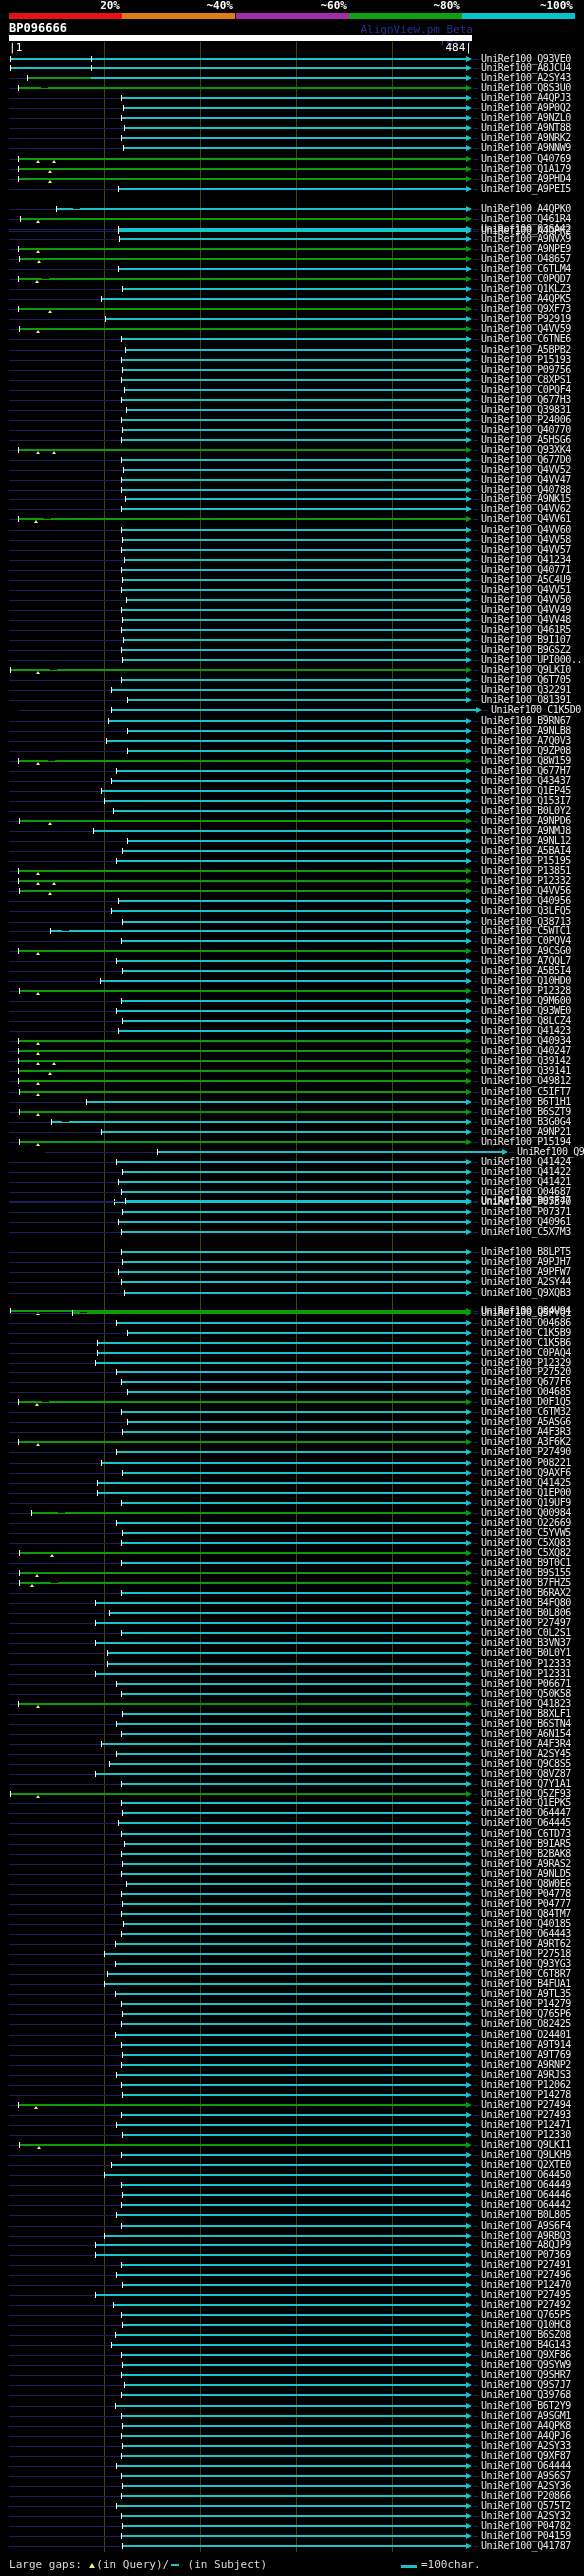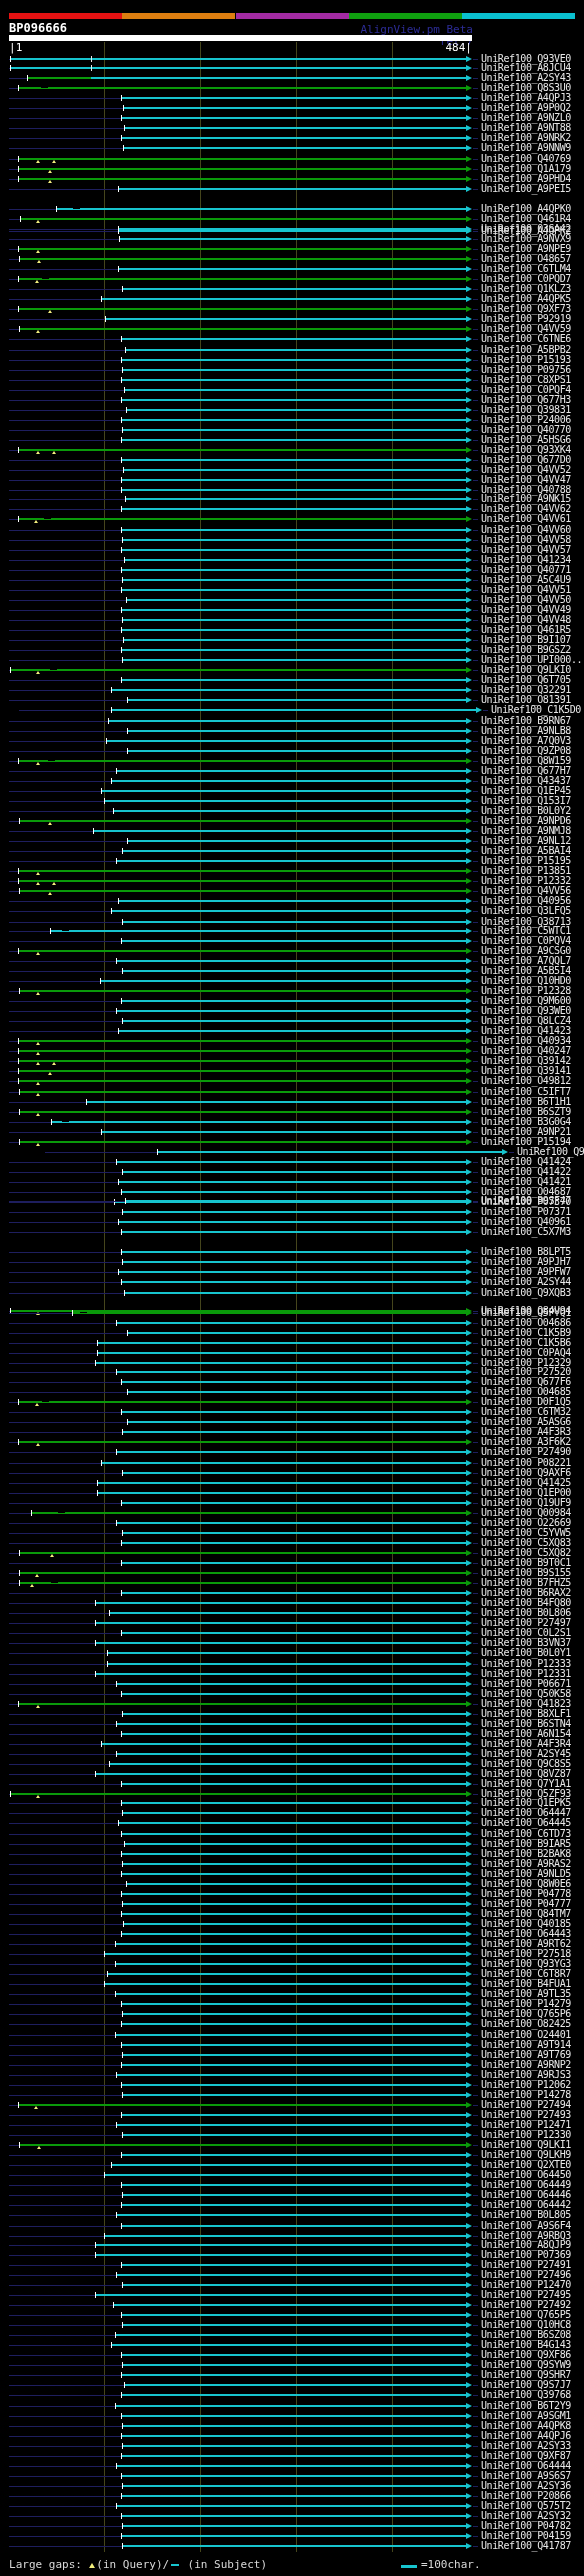--- a/index.html
+++ b/index.html
@@ -36,20 +36,27 @@
   .gapq-icon{display:inline-block;width:0;height:0;border-left:3.7px solid transparent;
              border-right:3.7px solid transparent;border-bottom:5.5px solid #f2ee7d;margin:0 0.9px;}
   .gaps-icon{display:inline-block;width:8.2px;height:1.8px;background:#17c4ce;vertical-align:middle;margin:0 1.8px;}
   .unitbar{position:absolute;left:401px;top:7.3px;width:16.4px;height:2.7px;background:#17c4ce;}
   .unittext{position:absolute;left:421px;top:0;}
 </style>
 </head>
 <body>
 
 <div class="page">
+  <div class="abs" style="left:0;top:0;width:585px;height:12px;">
+      <div class="pctlabel" style="left: 54px; width: 66px;">20%</div>
+      <div class="pctlabel" style="left: 167px; width: 66px;">~40%</div>
+      <div class="pctlabel" style="left: 281px; width: 66px;">~60%</div>
+      <div class="pctlabel" style="left: 394px; width: 66px;">~80%</div>
+      <div class="pctlabel" style="left: 507px; width: 66px;">~100%</div>
+    </div>
   <div class="abs" style="left:9.1px;top:12.8px;width:567px;height:6.4px;">
       <div class="scaleseg" style="left: 0px; width: 113px; background: rgb(229, 18, 18);"></div>
       <div class="scaleseg" style="left: 113px; width: 113px; background: rgb(221, 126, 16);"></div>
       <div class="scaleseg" style="left: 227px; width: 113px; background: rgb(163, 43, 163);"></div>
       <div class="scaleseg" style="left: 340px; width: 113px; background: rgb(15, 160, 15);"></div>
       <div class="scaleseg" style="left: 453px; width: 113px; background: rgb(10, 192, 207);"></div>
     </div>
   <div class="queryid">BP096666</div>
   <div class="apptitle">AlignView.pm Beta rel.7</div>
   <div class="querybar"></div>

